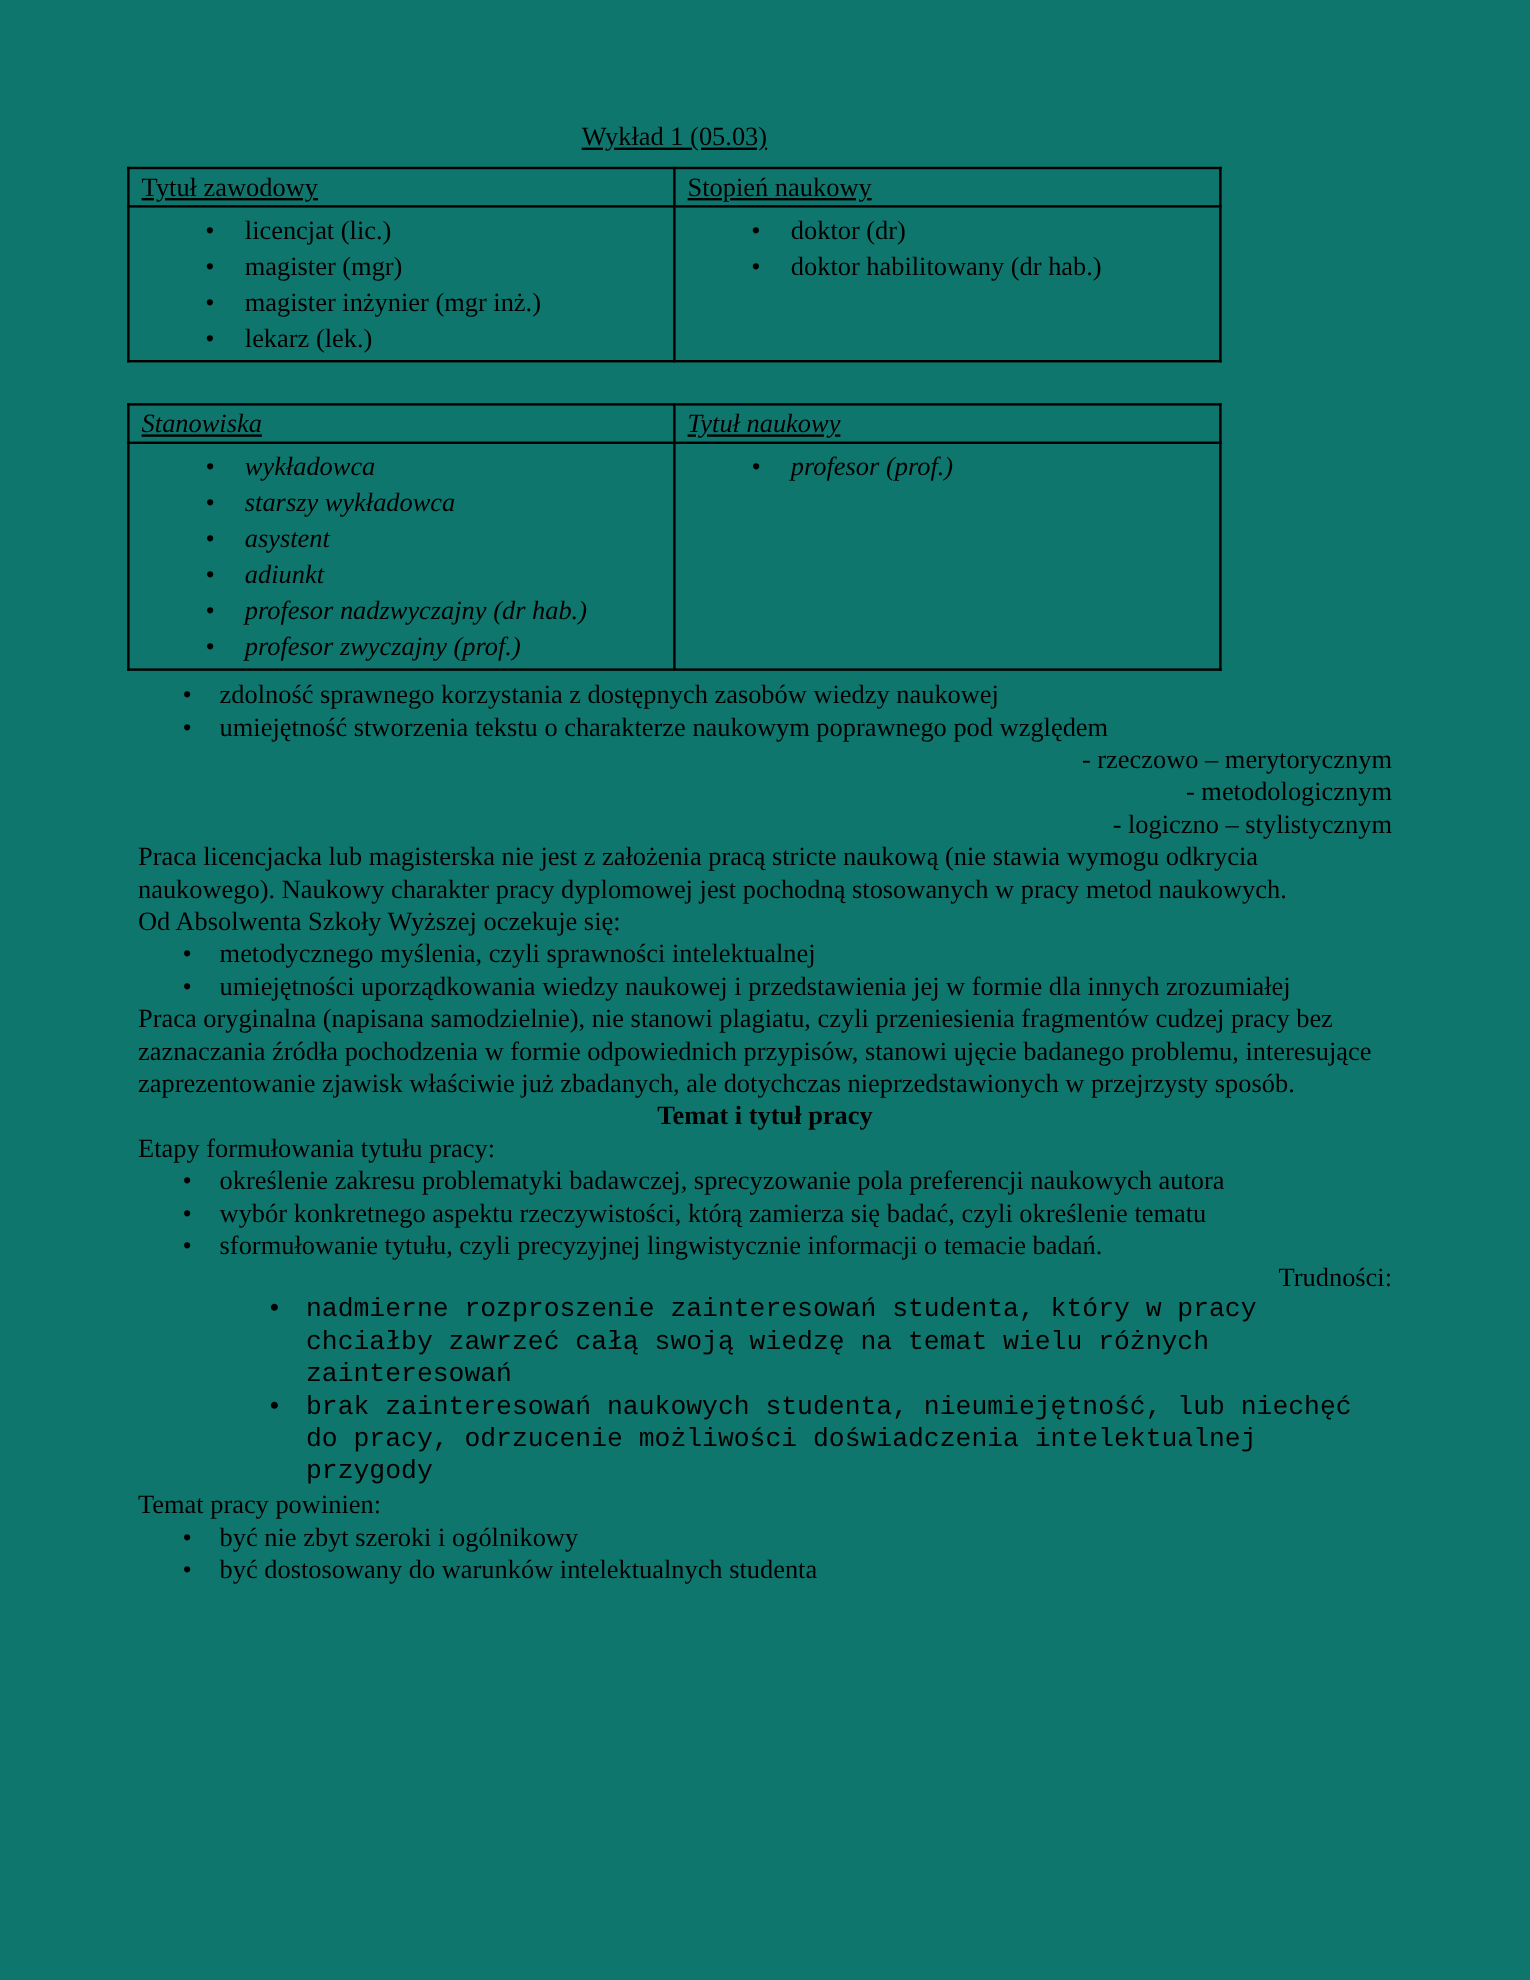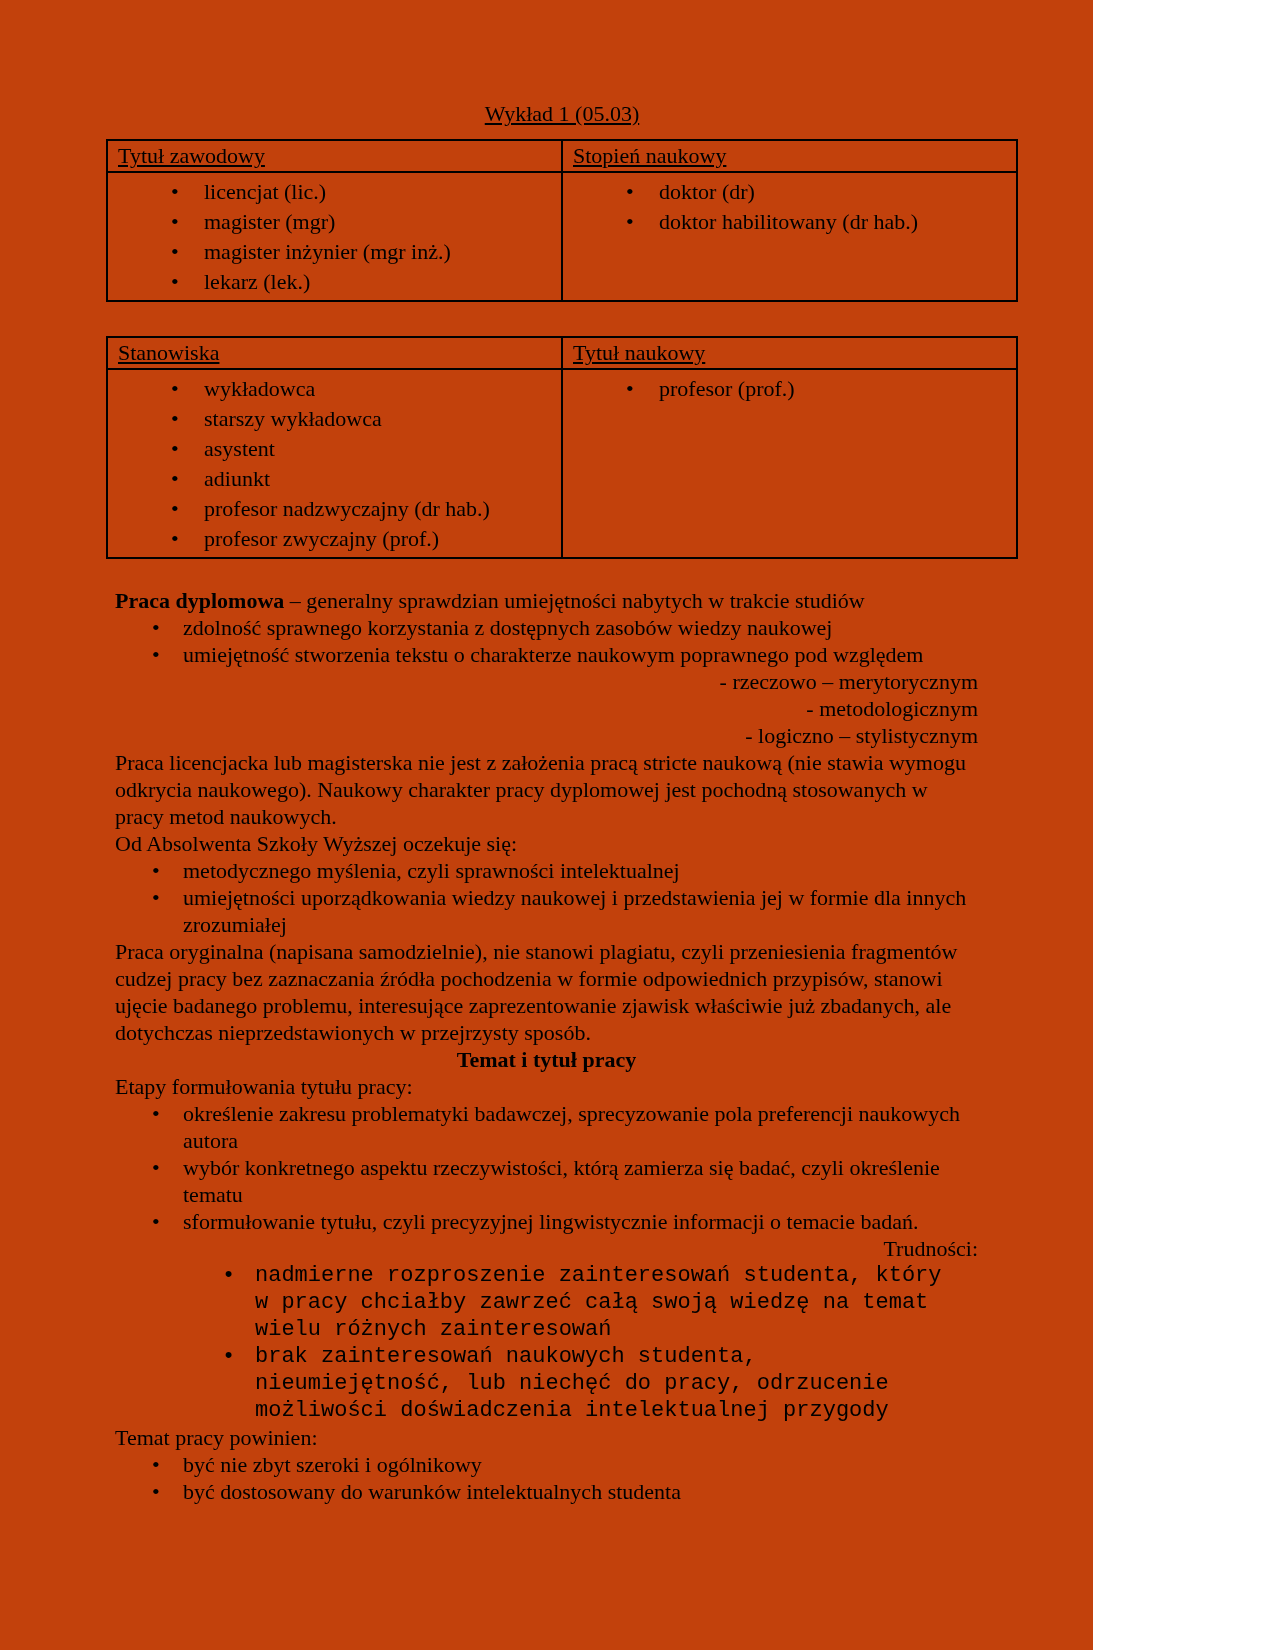--- a/index.html
+++ b/index.html
@@ -1,48 +1,48 @@
 <!DOCTYPE html>
 <html><head>
 <meta charset="utf-8">
 <style>
   html, body {
     margin: 0;
     padding: 0;
     background: #ffffff;
   }
   .page {
-    width: 1093px;
+    width: 1275px;
     min-height: 1650px;
     box-sizing: border-box;
     padding: 100px 115px 80px 115px;
     font-family: "Liberation Serif", "DejaVu Serif", serif;
     font-size: 22px;
     line-height: 27px;
     color: #000000;
-    background: #c2410c;
+    background: #0f766e;
   }
 
   .title-wrap {
     width: 912px;
     margin: 0 0 12px -9px;
     text-align: center;
   }
   .doc-title {
     text-decoration: underline;
   }
 
   table.doc-table {
     border-collapse: collapse;
     width: 912px;
     margin-left: -9px;
     table-layout: fixed;
   }
   table.doc-table.t1 { margin-bottom: 34px; }
-  table.doc-table.t2 { margin-bottom: 28px; }
+  table.doc-table.t2 { margin-bottom: 6px; font-style: italic; }
   table.doc-table th,
   table.doc-table td {
     border: 2px solid #000000;
     width: 50%;
     vertical-align: top;
   }
   table.doc-table th {
     font-weight: normal;
     text-align: left;
     padding: 1px 8px 2px 10px;
@@ -149,21 +149,20 @@
         </td>
         <td>
           <ul class="tbl-list">
             <li>profesor (prof.)</li>
           </ul>
         </td>
       </tr>
     </tbody>
   </table>
 
-  <p class="para"><strong>Praca dyplomowa</strong><span> – generalny sprawdzian umiejętności nabytych w trakcie studiów</span></p>
 
   <ul class="body-list">
     <li>zdolność sprawnego korzystania z dostępnych zasobów wiedzy naukowej</li>
     <li>umiejętność stworzenia tekstu o charakterze naukowym poprawnego pod względem</li>
   </ul>
   <div class="indent-1">- rzeczowo – merytorycznym</div>
   <div class="indent-1">- metodologicznym</div>
   <div class="indent-1">- logiczno – stylistycznym</div>
 
   <p class="para">Praca licencjacka lub magisterska nie jest z założenia pracą stricte naukową (nie stawia wymogu odkrycia naukowego). Naukowy charakter pracy dyplomowej jest pochodną stosowanych w pracy metod naukowych.</p>

